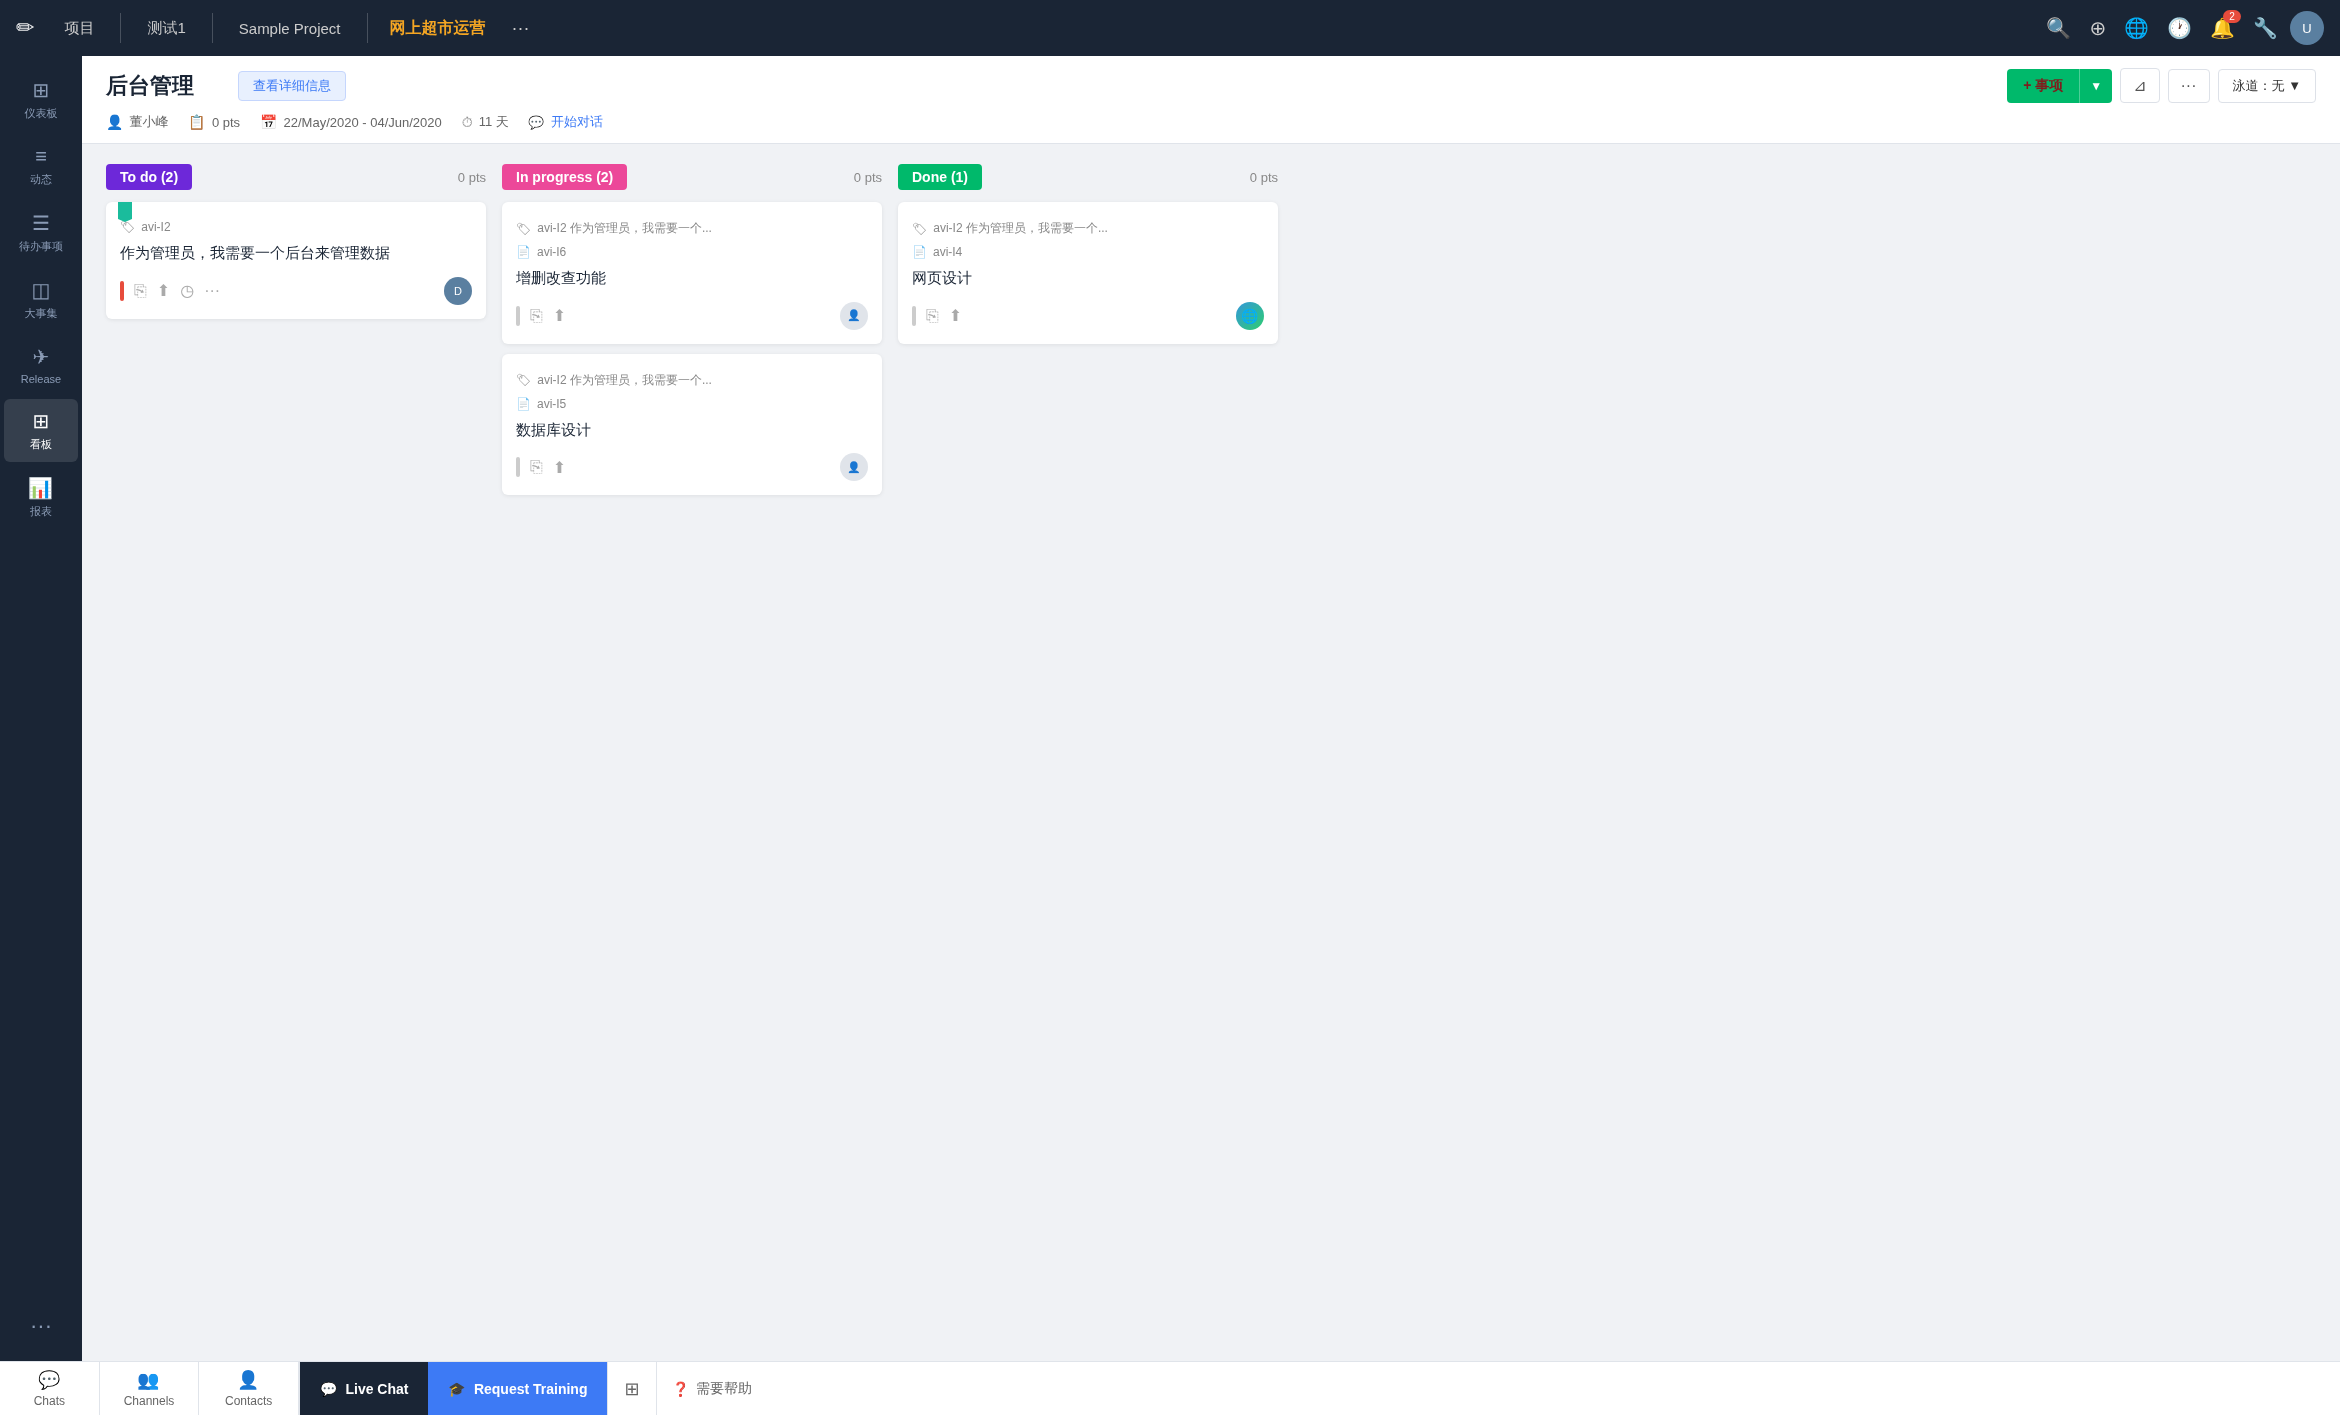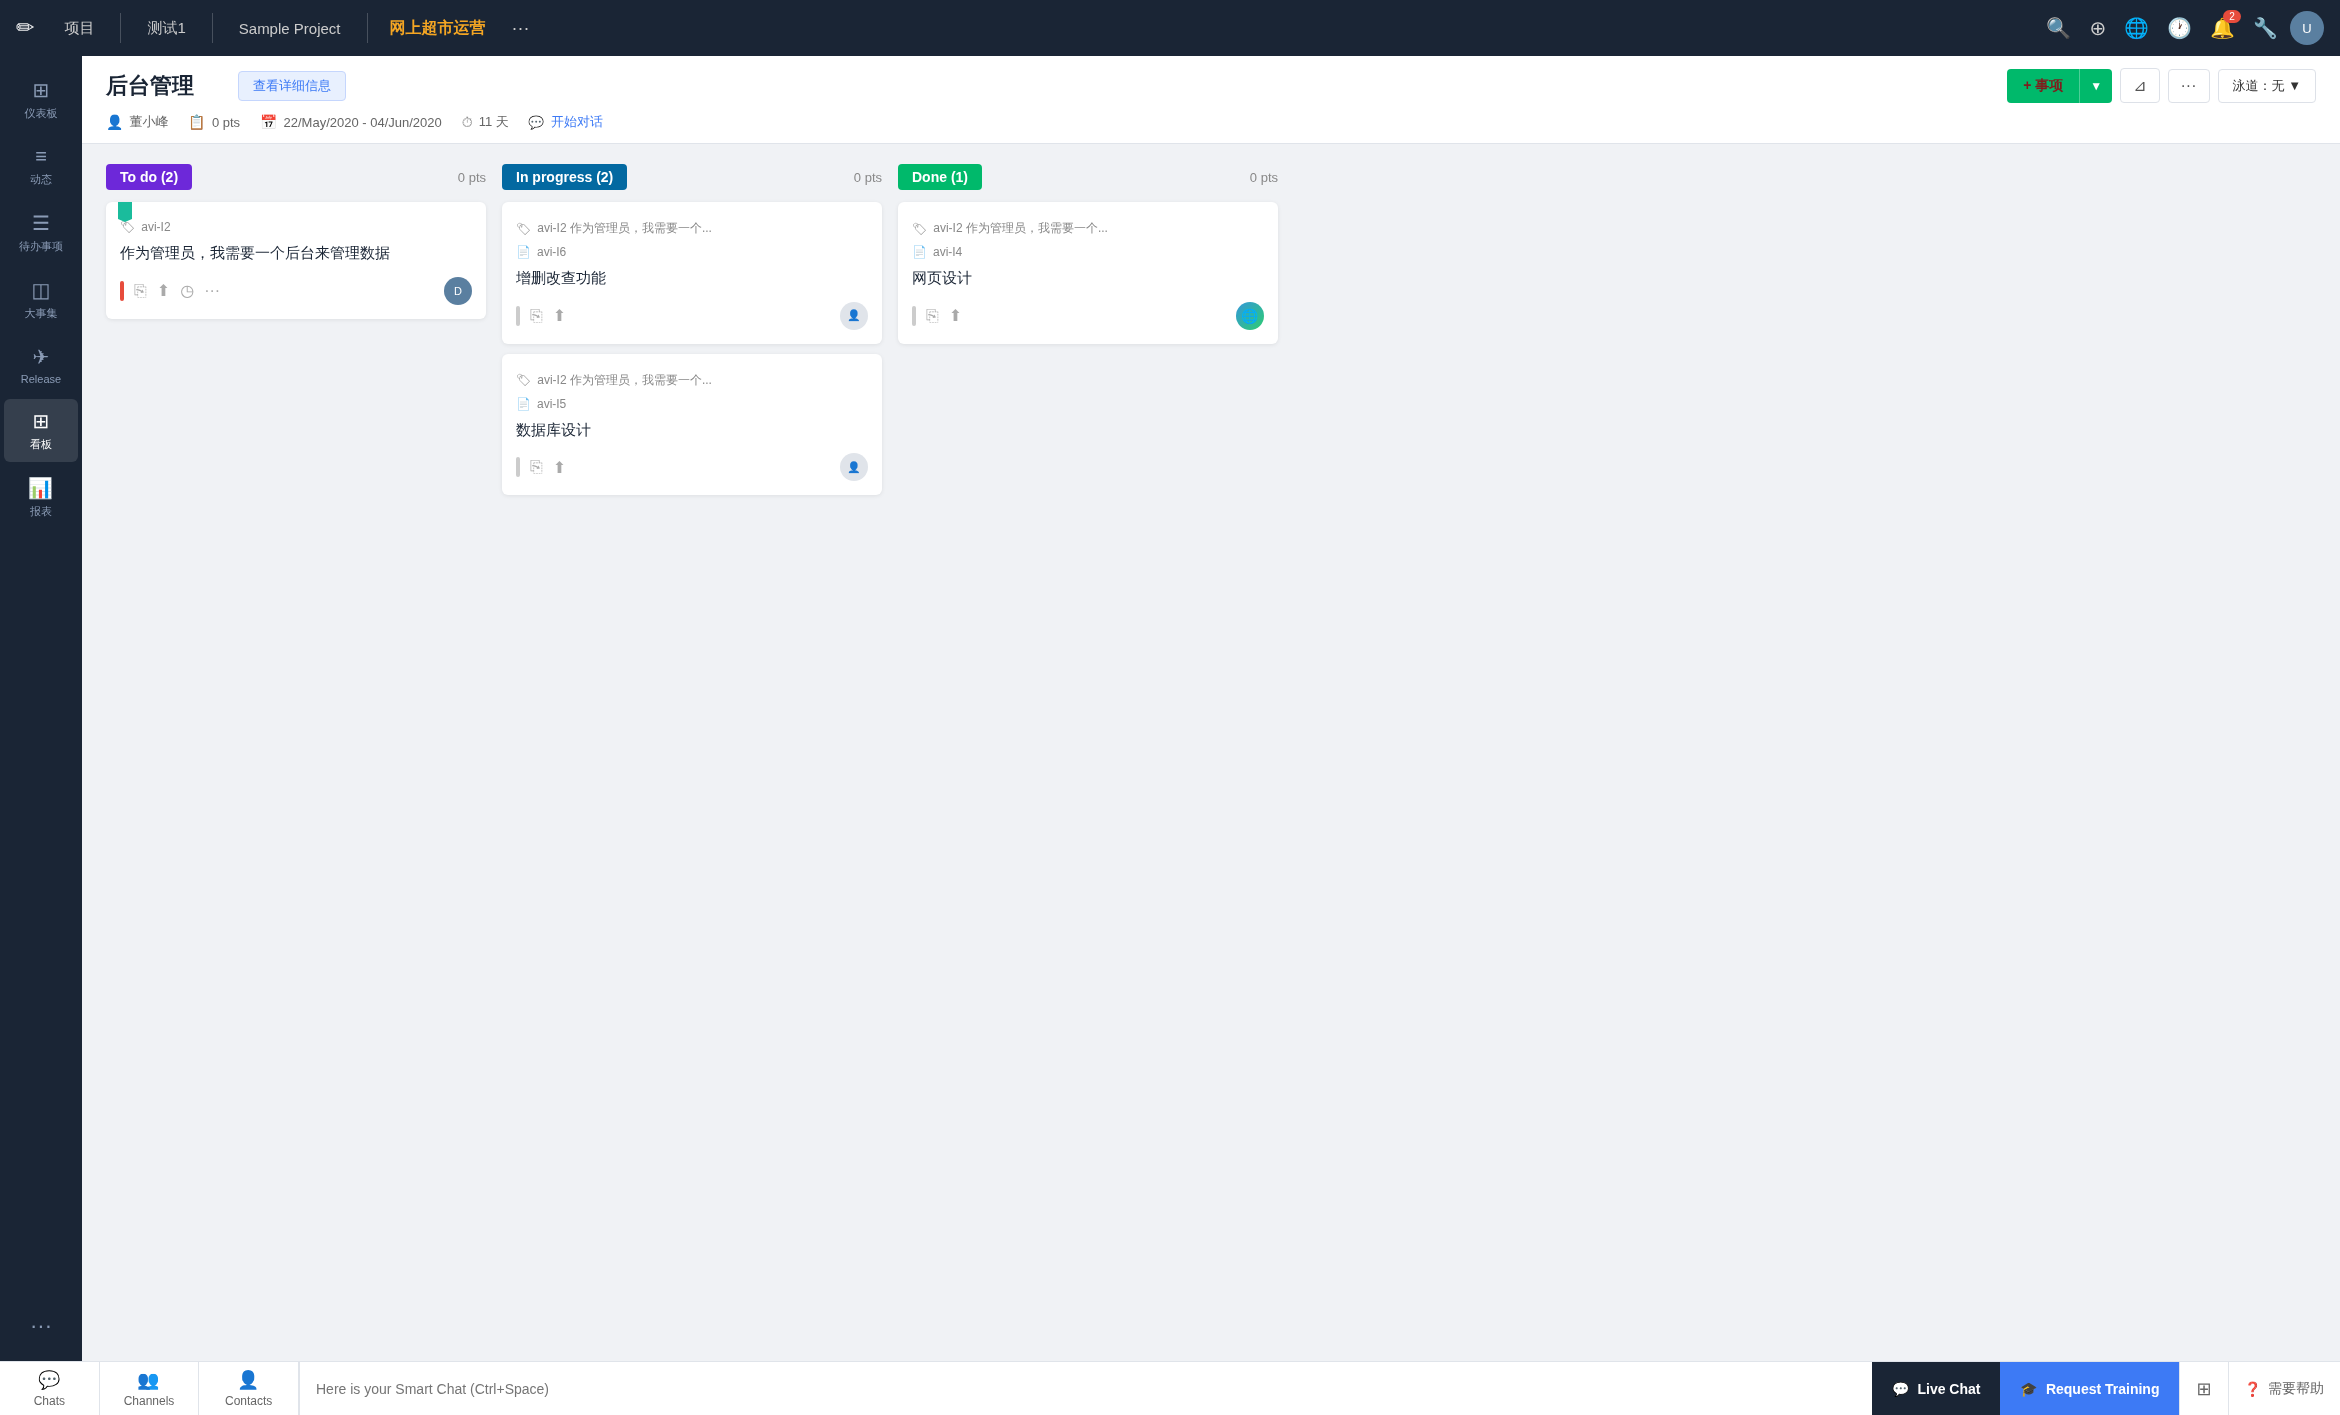--- a/index.html
+++ b/index.html
@@ -152,21 +152,21 @@
     .kanban-column { flex: 0 0 380px; display: flex; flex-direction: column; }
     .kanban-column-header { display: flex; align-items: center; justify-content: space-between; margin-bottom: 12px; }
     .column-status-badge {
       border-radius: 4px;
       padding: 5px 14px;
       font-size: 14px;
       font-weight: 600;
       color: #fff;
     }
     .status-todo { background: #6d28d9; }
-    .status-inprogress { background: #0369a1; }
+    .status-inprogress { background: #ec4899; }
     .status-done { background: #00b96b; }
     .column-pts { color: #888; font-size: 13px; }
 
     
     .kanban-card {
       background: #fff;
       border-radius: 6px;
       padding: 14px;
       margin-bottom: 10px;
       box-shadow: 0 1px 4px rgba(0,0,0,0.08);
@@ -496,23 +496,20 @@
     </div>
     <div class="bottom-tab">
       <span class="bottom-tab-icon">👥</span>
       <span>Channels</span>
     </div>
     <div class="bottom-tab">
       <span class="bottom-tab-icon">👤</span>
       <span>Contacts</span>
     </div>
   </div>
-  <div class="chat-input-area">
-    <input class="chat-input" type="text" placeholder="Here is your Smart Chat (Ctrl+Space)" style="">
-  </div>
   <div class="bottom-right-actions">
     <button class="live-chat-btn">
       <span>💬</span>
       <span>Live Chat</span>
     </button>
     <button class="request-training-btn">
       <span>🎓</span>
       <span>Request Training</span>
     </button>
     <button class="bottom-icon-btn">⊞</button>

